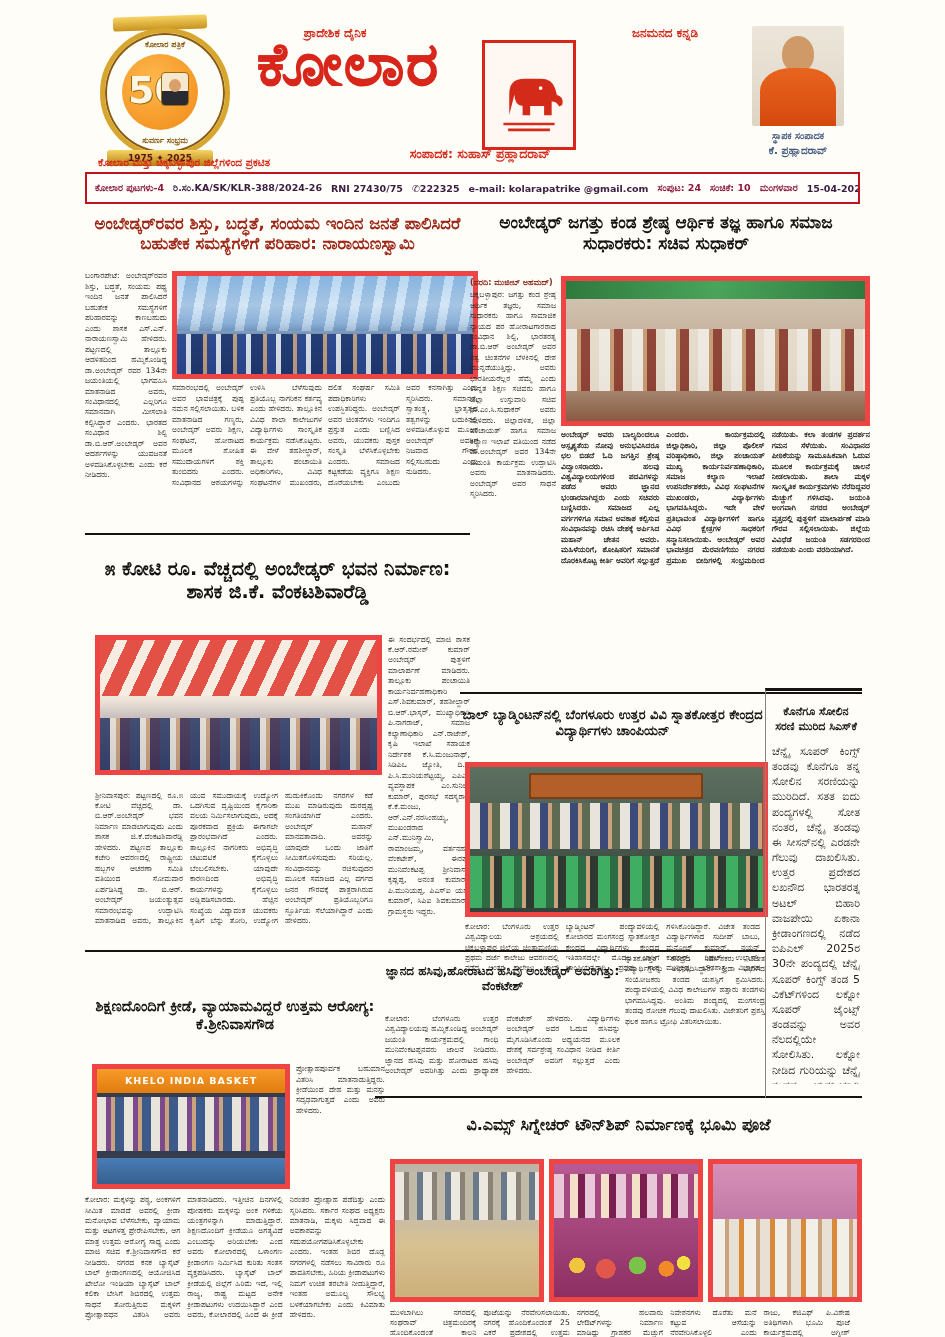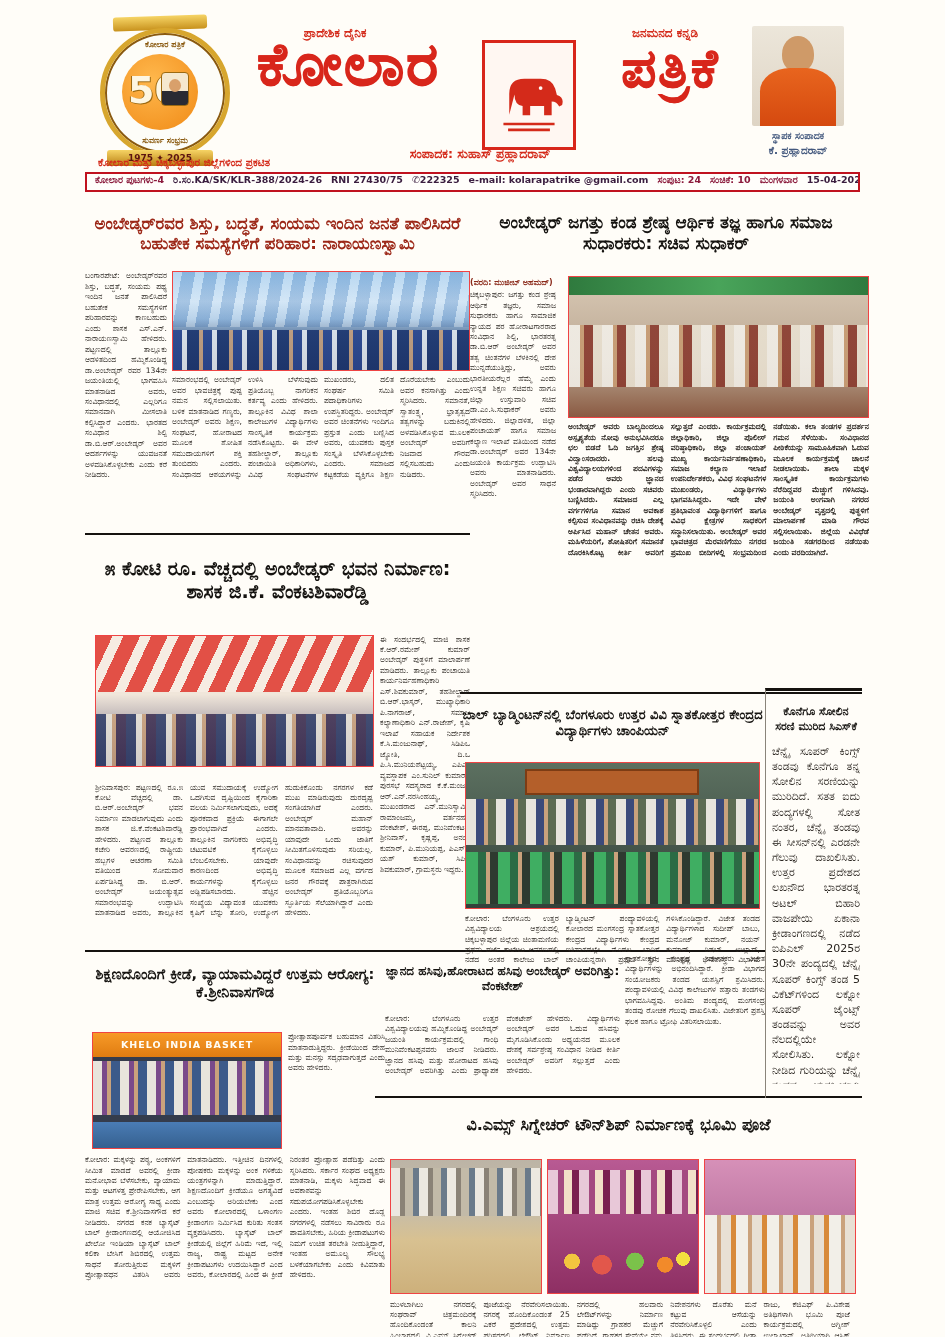--- a/index.html
+++ b/index.html
@@ -28,59 +28,59 @@
   .elephant-box{position:absolute;left:482px;top:40px;width:88px;height:104px;border:3px solid #d8261b;background:#fff7f2;display:flex;align-items:center;justify-content:center;}
   .editor-line{position:absolute;left:340px;top:146px;width:280px;text-align:center;font-size:12.5px;font-weight:bold;color:#d42a1a;}
   .published-line{position:absolute;left:98px;top:156px;width:260px;font-size:10.5px;font-weight:bold;color:#d42a1a;}
   .founder-photo{position:absolute;left:752px;top:26px;width:92px;height:100px;background:linear-gradient(180deg,#ece6da,#ded4c4);overflow:hidden;border-radius:2px;}
   .f-face{position:absolute;left:30px;top:10px;width:32px;height:36px;border-radius:50% 50% 45% 45%;background:#cf9a68;}
   .f-body{position:absolute;left:8px;top:42px;width:76px;height:58px;border-radius:40% 40% 0 0;background:linear-gradient(180deg,#e8651e,#d5490f);}
   .founder-label{position:absolute;left:738px;top:130px;width:120px;text-align:center;font-size:9.5px;font-weight:bold;color:#44597e;}
   .founder-name{position:absolute;left:738px;top:144px;width:120px;text-align:center;font-size:10.5px;font-weight:bold;color:#44597e;}
 
   
-  .infobar{position:absolute;left:85px;top:172px;width:775px;height:20px;border:2px solid #c0121f;background:#fffefb;display:flex;gap:9px;padding:0 8px;box-sizing:border-box;white-space:nowrap;overflow:hidden;}
+  .infobar{position:absolute;left:85px;top:172px;width:775px;height:32px;border:2px solid #c0121f;background:#fffefb;display:flex;align-items:center;gap:9px;padding:0 8px;box-sizing:border-box;white-space:nowrap;overflow:hidden;}
   .infobar span{font-size:9.5px;font-weight:bold;}
   .inf-m{color:#8b1a3c;}
   .inf-d{color:#3a1d3f;}
 
   
   .headline{font-weight:bold;text-align:center;color:#151310;line-height:1.22;}
   .hl-red{color:#9c2717;}
   .body-text{font-size:7.6px;line-height:1.38;text-align:justify;color:#29241f;overflow:hidden;}
   .byline{font-size:8px;font-weight:bold;color:#8b2a1a;margin:2px 0;}
   .rule{position:absolute;background:#15120f;height:2px;}
-  .photo{position:relative;border:1px solid #ef4444;overflow:hidden;}
+  .photo{position:relative;border:5px solid #ef4444;overflow:hidden;}
   .pdecor{position:absolute;left:0;width:100%;}
 
   
   .art{position:absolute;box-sizing:border-box;}
   #art-a{left:85px;top:200px;width:385px;height:333px;}
   #art-b{left:470px;top:198px;width:392px;height:492px;}
   #art-c{left:85px;top:537px;width:385px;height:411px;}
   #art-d{left:460px;top:696px;width:305px;height:254px;}
   #art-d2{left:625px;top:954px;width:140px;height:142px;}
   #art-e{left:765px;top:688px;width:97px;height:410px;border-top:3px solid #15120f;border-left:1px solid #8a847a;padding:5px 2px 0 6px;}
-  #art-f{left:85px;top:952px;width:300px;height:299px;}
+  #art-f{left:85px;top:984px;width:300px;height:299px;}
   #art-g{left:385px;top:954px;width:235px;height:142px;}
   #art-h{left:375px;top:1098px;width:487px;height:239px;}
 
   
   .a-head{font-size:16.5px;height:44px;}
   .a-flex{display:flex;gap:5px;margin-top:4px;}
   .a-col1{flex:0 0 82px;height:283px;}
   .a-right{flex:1;}
   .photo-a{width:296px;height:98px;background:linear-gradient(180deg,#9cc8ec 0%,#c3ddf3 30%,#9fc2e2 48%,#6b86a8 62%,#3f4e66 100%);}
   .photo-a .pdecor{bottom:0;height:40px;background:repeating-linear-gradient(90deg,#24418c 0 9px,#e8edf2 9px 14px,#17306b 14px 26px,#caa07a 26px 30px);opacity:.85;}
   .photo-a .pdecor2{position:absolute;top:0;left:0;width:100%;height:55px;background:repeating-linear-gradient(100deg,rgba(255,255,255,.28) 0 9px,rgba(40,90,160,.18) 9px 22px);}
   .a-b2{margin-top:4px;height:181px;columns:4;column-gap:6px;}
 
   
   .b-head{font-size:17px;height:48px;}
-  .b-flex{display:flex;gap:12px;margin-top:16px;}
+  .b-flex{display:flex;gap:5px;margin-top:16px;}
   .b-col1{flex:0 0 86px;height:436px;}
   .photo-b{width:299px;height:140px;background:linear-gradient(180deg,#d8c8b4,#bba893 60%,#8a5a42);}
   .photo-b .pdecor{top:0;height:18px;background:linear-gradient(90deg,#2f7a3e,#49a45a,#2f7a3e);}
   .photo-b .pdecor2{position:absolute;top:48px;left:0;width:100%;height:62px;background:repeating-linear-gradient(90deg,#f2efe8 0 11px,#c79b72 11px 15px,#8a3a2e 15px 24px,#e8e0d0 24px 33px);opacity:.9;}
   .b-b2{margin-top:4px;height:288px;columns:3;column-gap:7px;font-weight:bold;}
 
   
   .c-head{font-size:19px;height:62px;padding-top:4px;}
   .c-flex{display:flex;gap:6px;margin-top:4px;}
   .c-left{flex:0 0 288px;}
@@ -160,21 +160,20 @@
     <div class="tagline right">ಜನಮನದ ಕನ್ನಡಿ</div>
 
     <div class="title-part title-1">ಕೋಲಾರ</div>
     <div class="elephant-box">
       <svg width="70" height="86" viewBox="0 0 60 74">
         <path d="M13 54 V36 q0-13 13-13 h14 q10 0 12.5 8.5 l1.5 5.5 q6.5 2 4.5 8.5 l-2.5 1.5 q-2-4.5-6.5-4.5 v12 h-6.5 v-8 h-12 v8 h-6.5 v-8 q-7-1-7-10 z" fill="#d42a1a"></path>
         <circle cx="40" cy="31" r="1.6" fill="#fff7f2"></circle>
         <path d="M8 62 h44 M12 67 h36" stroke="#d42a1a" stroke-width="2.2" fill="none"></path>
       </svg>
     </div>
-    <div class="title-part title-2">ಪತ್ರಿಕೆ</div>
 
     <div class="editor-line">ಸಂಪಾದಕ: ಸುಹಾಸ್ ಪ್ರಹ್ಲಾದರಾವ್</div>
     <div class="published-line">ಕೋಲಾರ ಮತ್ತು ಚಿಕ್ಕಬಳ್ಳಾಪುರ ಜಿಲ್ಲೆಗಳಿಂದ ಪ್ರಕಟಿತ</div>
 
     <div class="founder-photo">
       <div class="f-face"></div>
       <div class="f-body"></div>
     </div>
     <div class="founder-label">ಸ್ಥಾಪಕ ಸಂಪಾದಕ</div>
     <div class="founder-name">ಕೆ. ಪ್ರಹ್ಲಾದರಾವ್</div>

